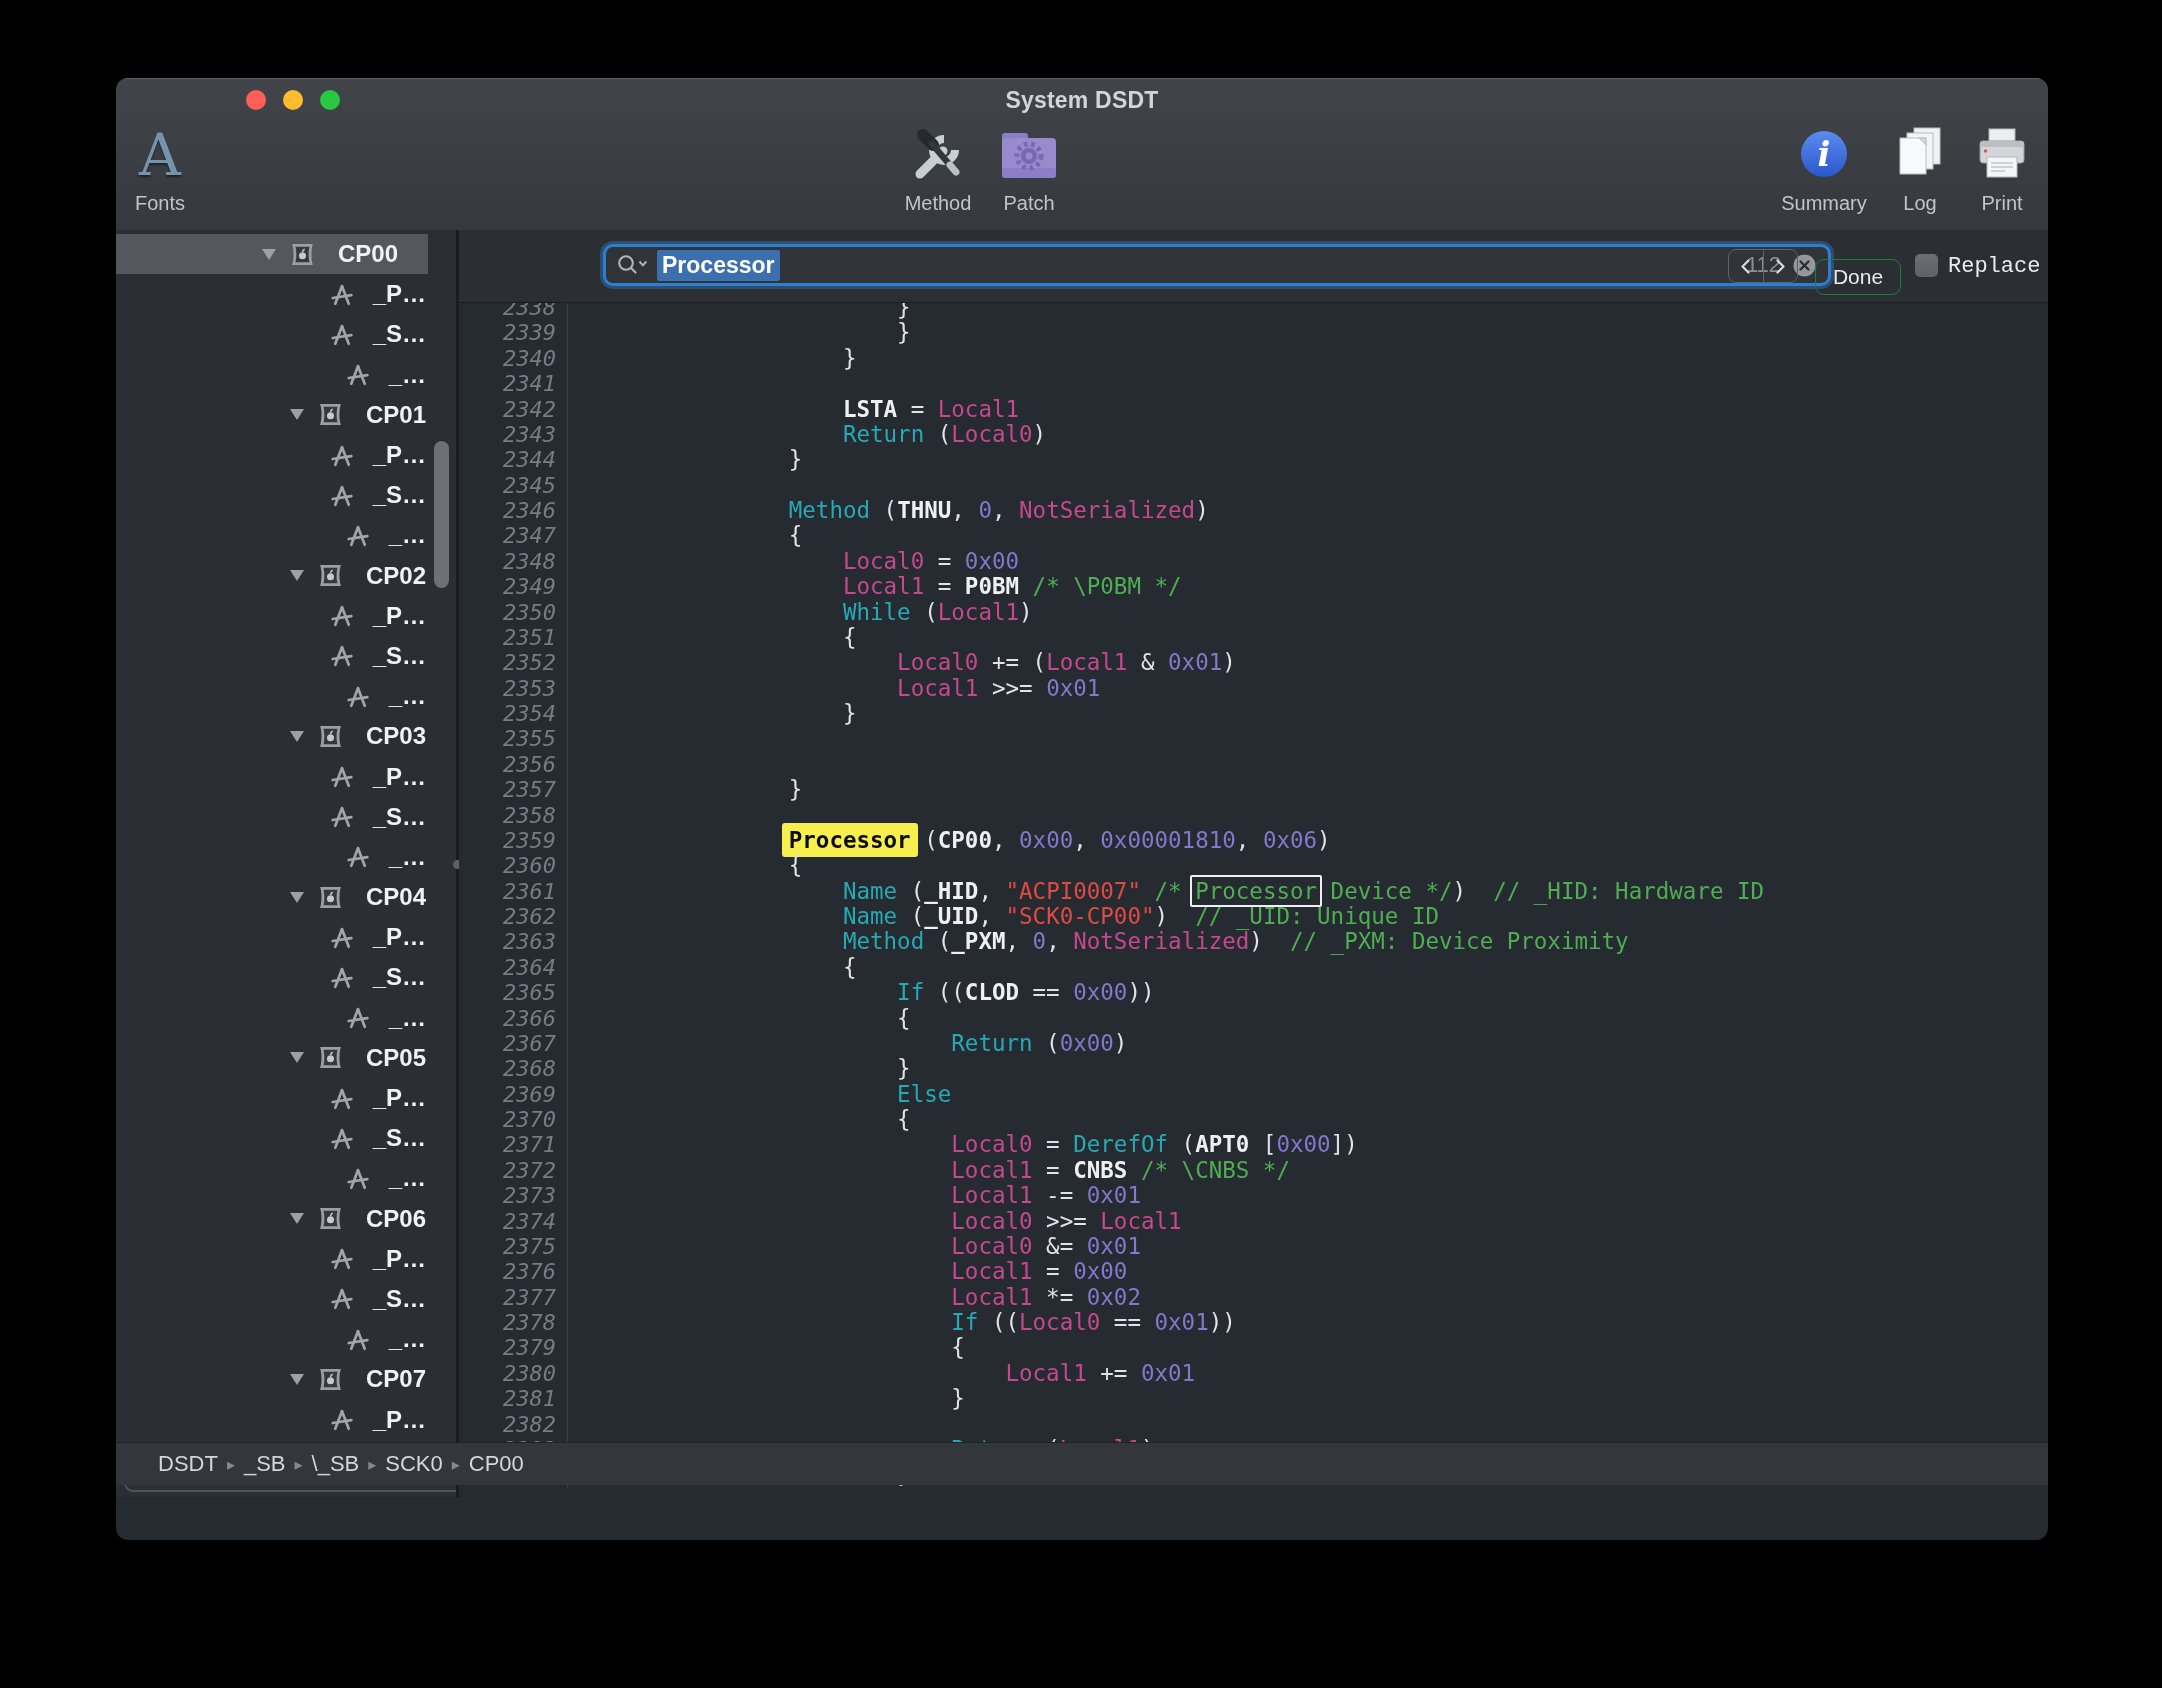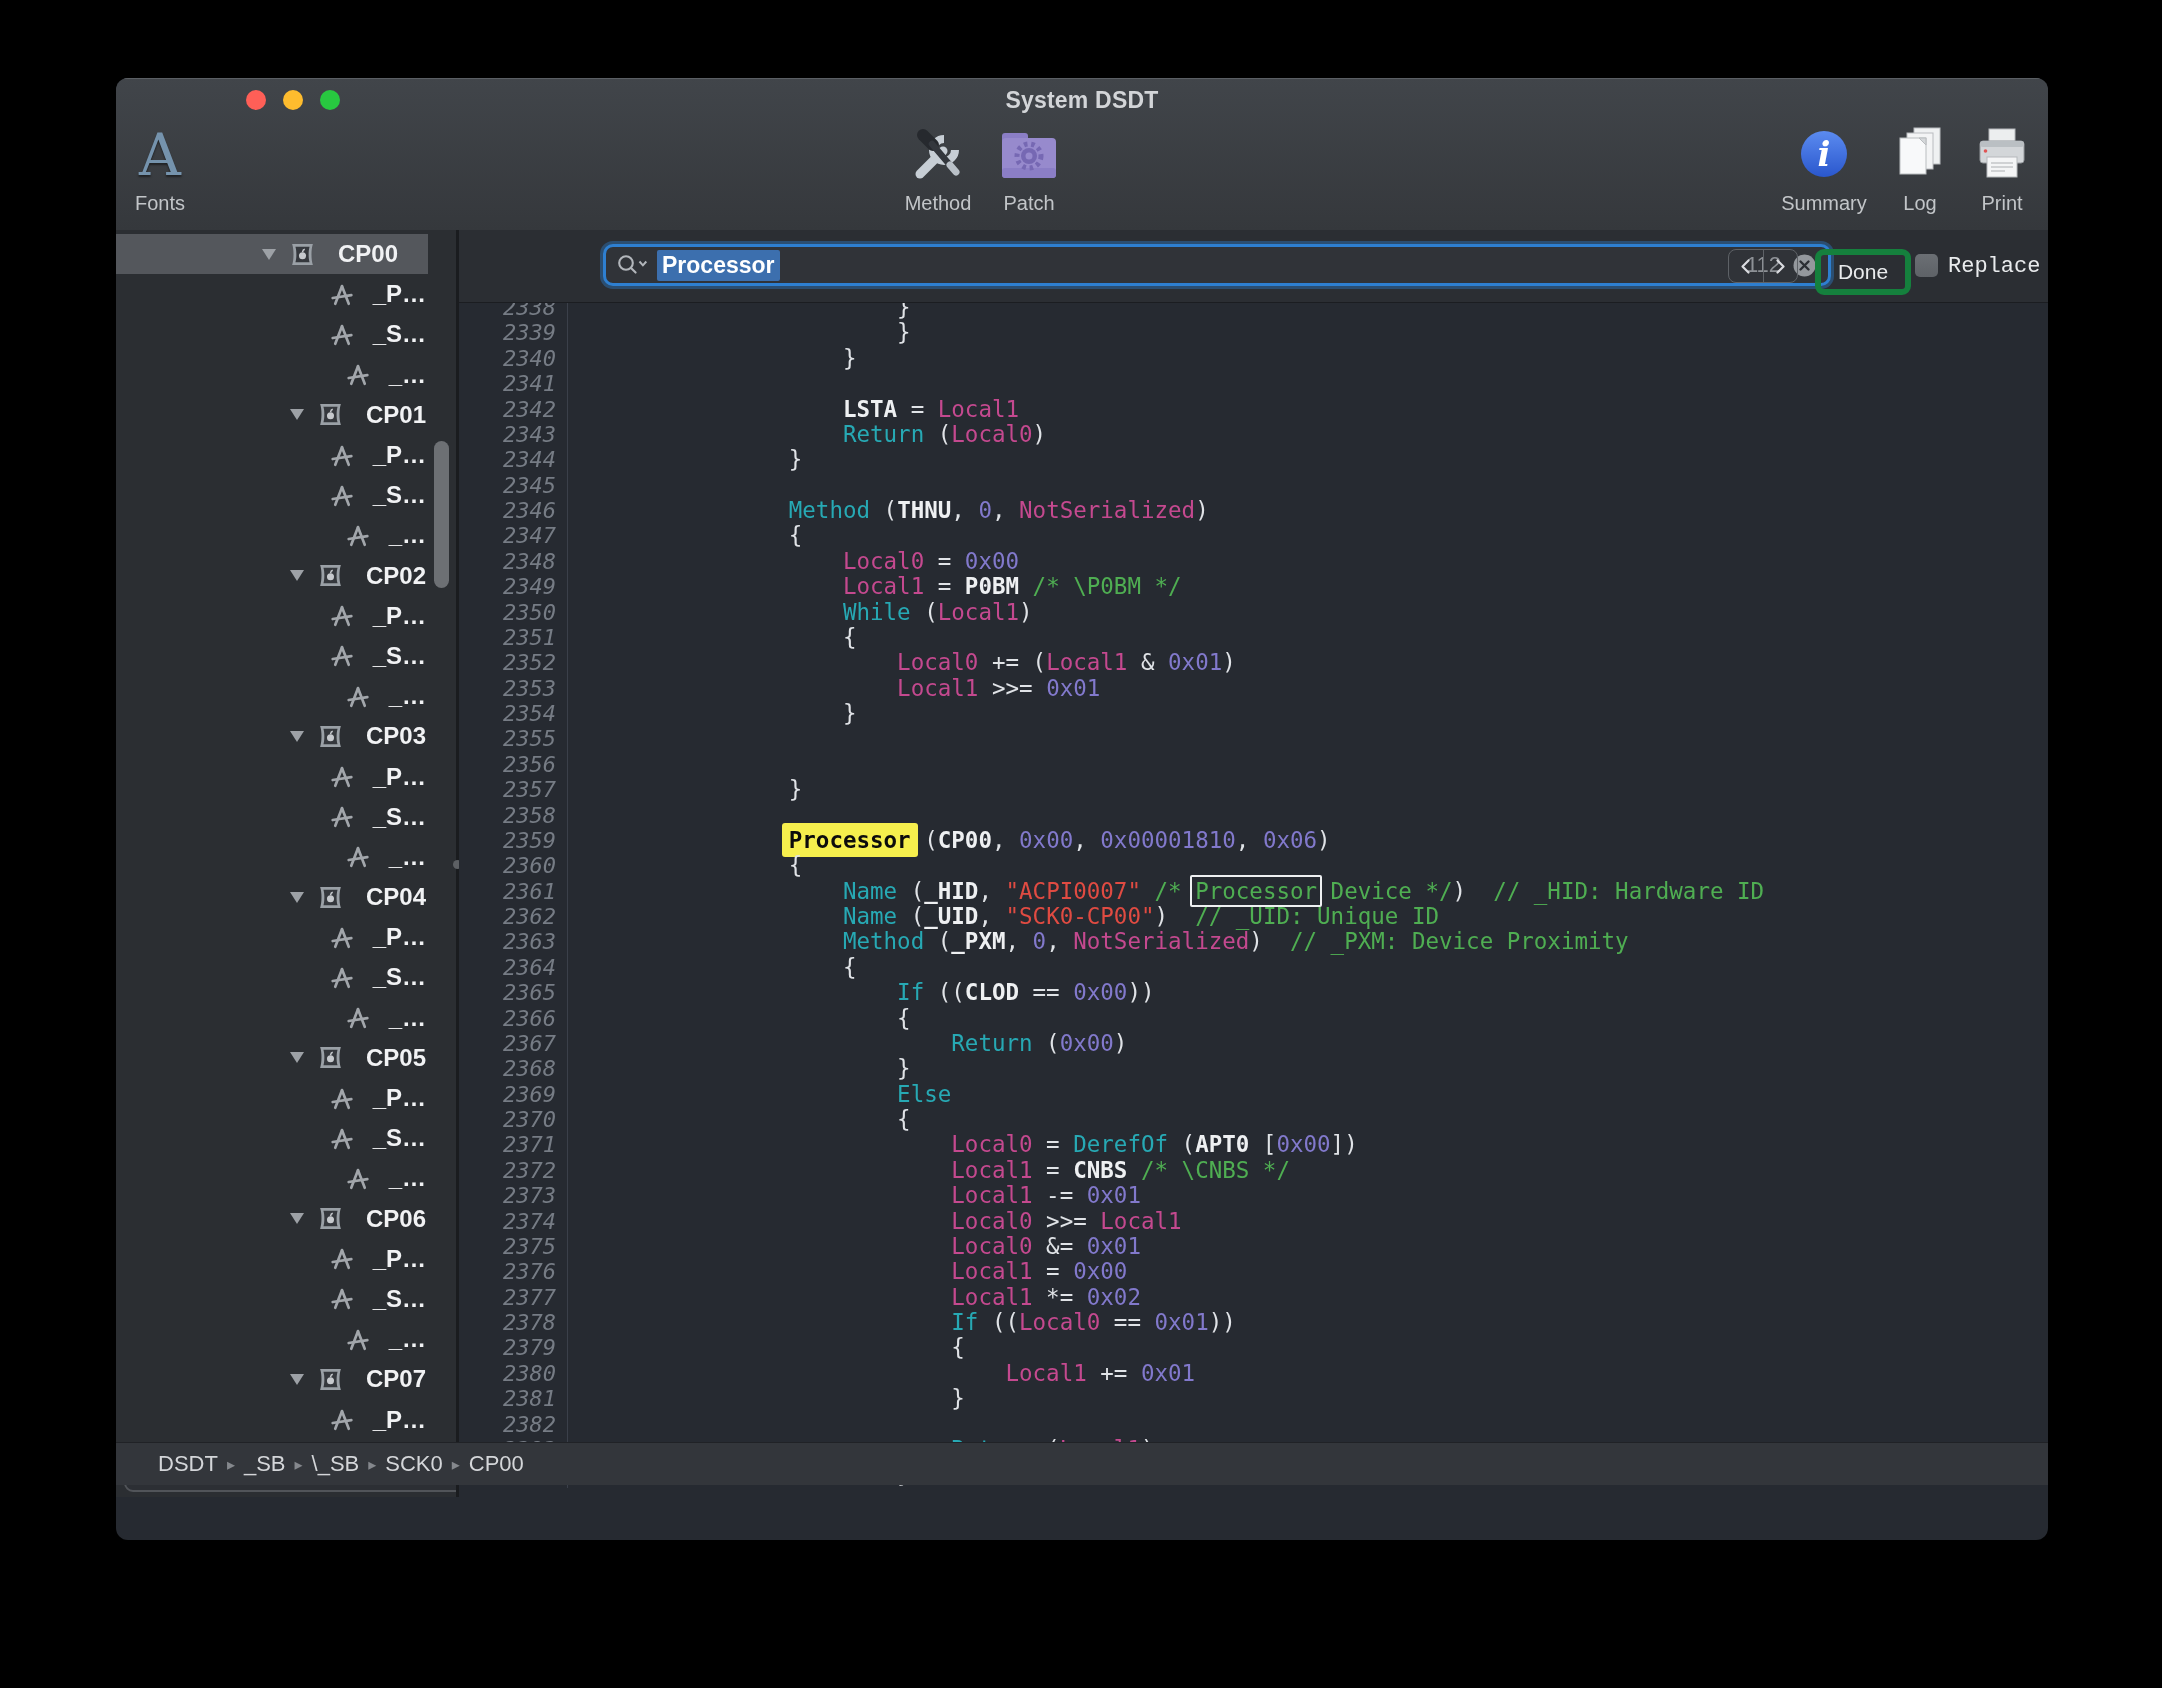--- a/index.html
+++ b/index.html
@@ -47,21 +47,21 @@
   #search-field .mag{margin-left:9px;display:flex;}
   #search-query{margin-left:6px;font-size:23px;font-weight:600;color:#fff;
     background:#3c6fae;padding:2px 5px;border-radius:2px;}
   #match-count{position:absolute;right:47px;top:0;height:100%;display:flex;align-items:center;
     color:#8d9196;font-size:22px;}
   #clear-btn{position:absolute;right:10px;top:5px;display:flex;}
   #nav-group{position:absolute;left:1269px;top:19px;width:70px;height:34px;border:1px solid #5e6267;
     border-radius:8px;display:flex;box-sizing:border-box;}
   .nav-btn{flex:1;display:flex;align-items:center;justify-content:center;}
   .nav-btn:first-child{border-right:1px solid #5e6267;}
-  #done-btn{position:absolute;left:1356px;top:19px;width:84px;height:34px;border:6px solid #15803d;
+  #done-btn{position:absolute;left:1356px;top:29px;width:84px;height:34px;border:1px solid #15803d;
     border-radius:9px;display:flex;align-items:center;justify-content:center;color:#e9ebed;font-size:21px;}
   #replace-check{position:absolute;left:1456px;top:24px;width:23px;height:23px;border-radius:5px;
     background:linear-gradient(#6b6f74,#5e6267);}
   #replace-label{position:absolute;left:1489px;top:19px;height:34px;display:flex;align-items:center;
     color:#e9ebed;font-size:22px;font-family:Liberation Mono, monospace;}
   
   #code-viewport{position:absolute;left:0;top:73px;width:1589px;height:1194px;overflow:hidden;}
   #code-lines{transform:translateY(-8px);}
   .cl{display:flex;height:25.38px;line-height:25.38px;white-space:pre;
     font-family:"DejaVu Sans Mono",monospace;font-size:22.5px;}

